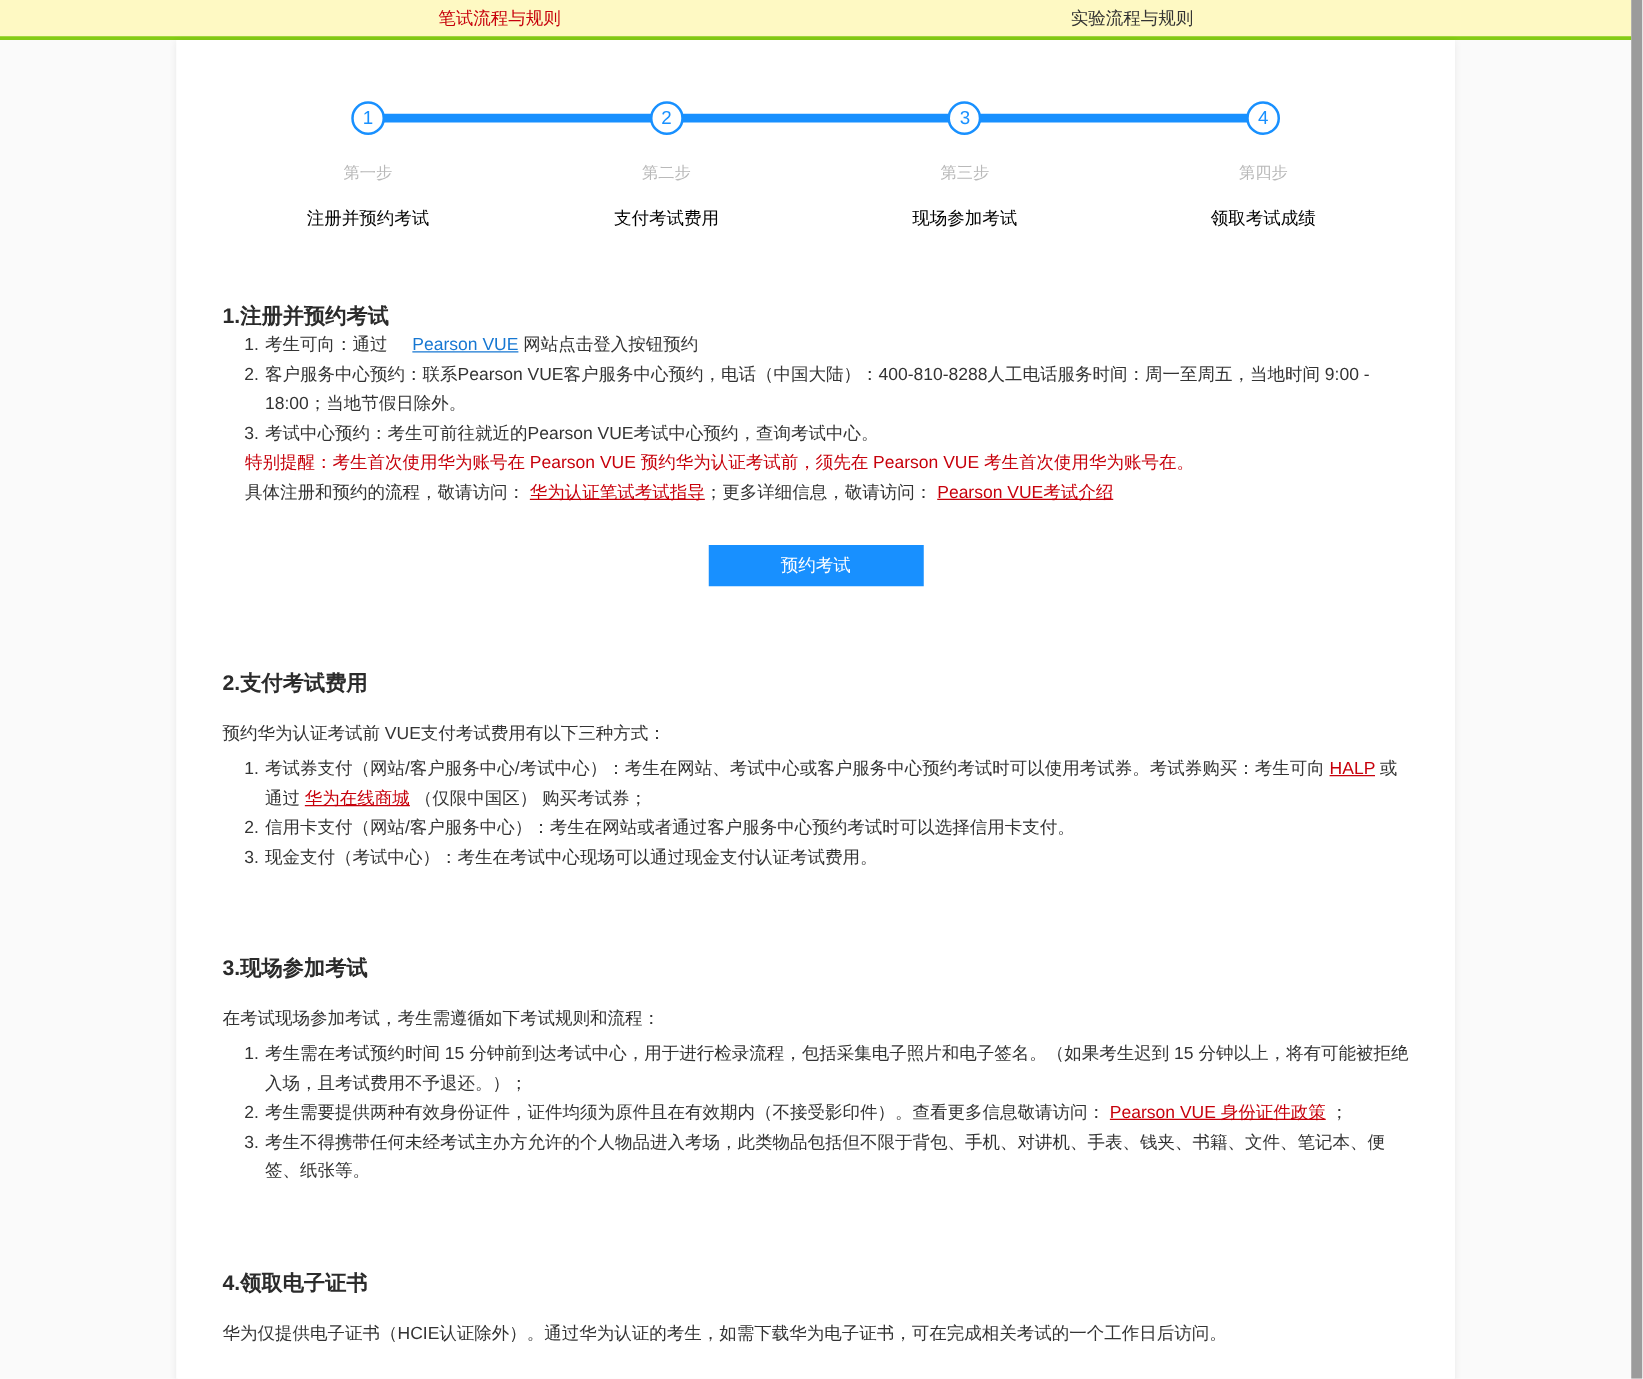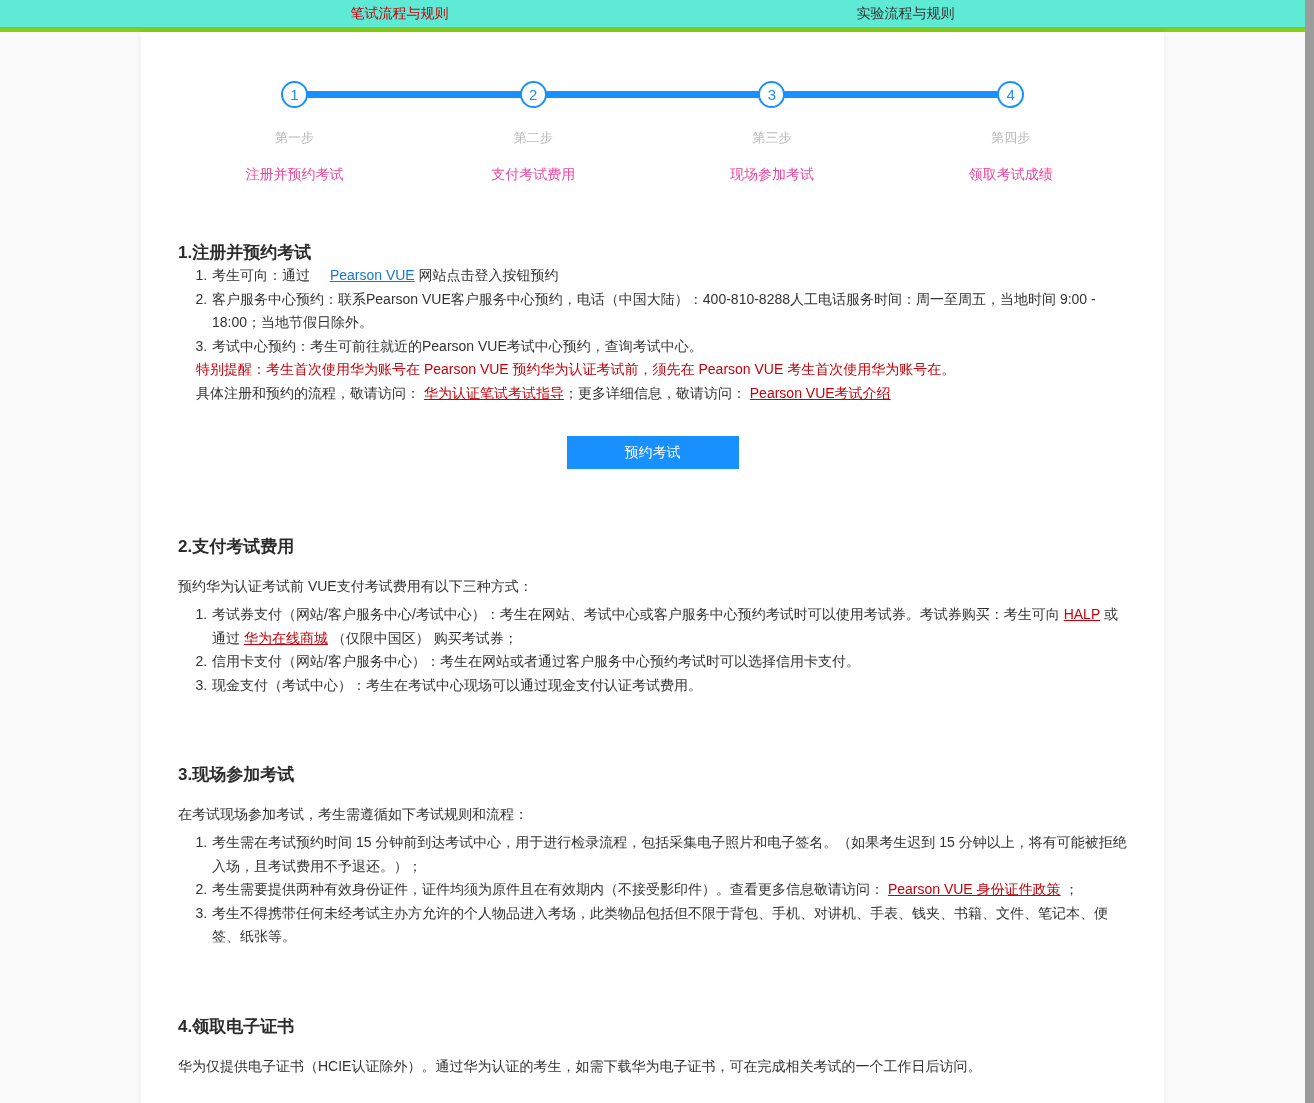--- a/index.html
+++ b/index.html
@@ -13,21 +13,21 @@
   html,body{margin:0;padding:0;}
   body{
     width:1314px;height:1103px;overflow:hidden;
     background:#fafafa;color:var(--text);
     font-family:"Liberation Sans","DejaVu Sans",sans-serif;
     position:relative;
   }
   .viewport{width:1305px;height:100%;}
   
   .topbar{
-    height:32px;background:#5eead4;border-bottom:5px solid #84cc16;
+    height:32px;background:#fef9c3;border-bottom:3px solid #84cc16;
     display:flex;align-items:center;justify-content:center;gap:408px;
     font-size:14px;
   }
   .tab{cursor:pointer;color:#333;white-space:nowrap;}
   .tab.active{color:var(--red);}
   
   .card{
     width:1023px;margin:0 auto;background:#ffffff;
     min-height:1067px;box-shadow:0 1px 6px rgba(0,0,0,0.07);
     padding-bottom:56px;
@@ -40,21 +40,21 @@
     background:var(--blue);border-radius:4px;z-index:0;
   }
   .step{flex:1;display:flex;flex-direction:column;align-items:center;position:relative;z-index:1;}
   .step-circle{
     width:27px;height:27px;border-radius:50%;background:#fff;
     border:2px solid var(--blue);color:var(--blue);
     display:flex;align-items:center;justify-content:center;
     font-size:15px;line-height:1;
   }
   .step-label{margin-top:21px;color:var(--label-gray);font-size:13px;}
-  .step-title{margin-top:19px;color:#ec4899;font-size:14px;}
+  .step-title{margin-top:19px;color:#000000;font-size:14px;}
   
   .sections{padding:0 37px;}
   .section-heading{
     font-size:17px;font-weight:bold;color:#2b2b2b;
     margin:66px 0 0;
   }
   .section:first-child .section-heading{margin-top:57px;}
   .section-intro{margin:17px 0 5px;font-size:14px;line-height:23px;}
   ol.section-list{margin:0;padding-left:33px;font-size:14px;line-height:23.5px;}
   ol.section-list li{padding-left:1px;}

